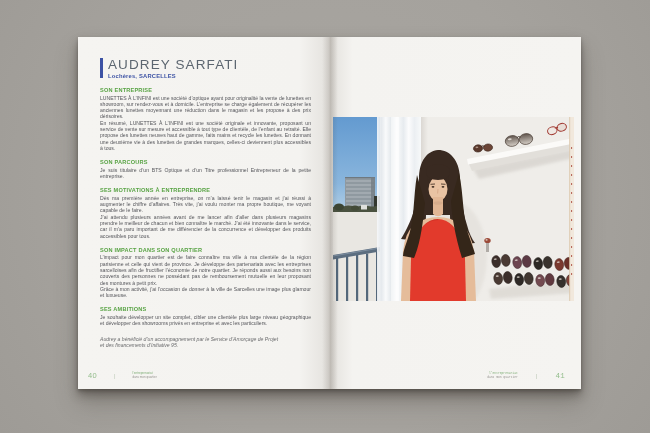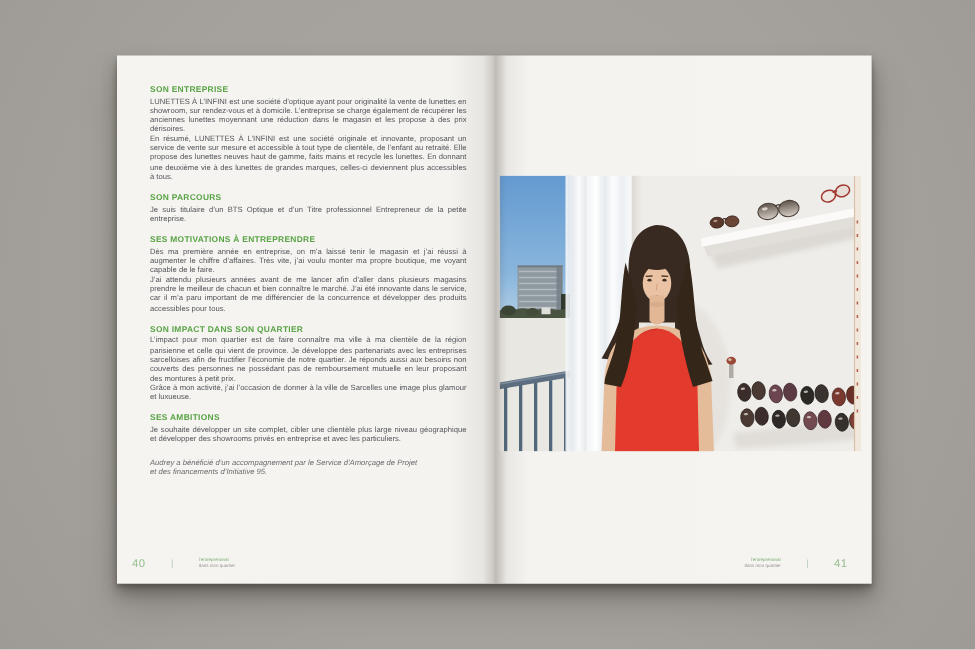--- a/index.html
+++ b/index.html
@@ -10,21 +10,21 @@
     -webkit-font-smoothing:antialiased;
   }
   .spread{
     position:absolute;left:78px;top:37px;width:503px;height:352px;
     box-shadow:0 14px 22px rgba(60,55,48,.28), 0 6px 9px rgba(50,45,40,.42), 0 2px 3px rgba(50,45,40,.35);
   }
   .page{position:absolute;top:0;height:352px;background:#f4f3f0;}
   .page-left{left:0;width:252px;
     background:linear-gradient(to right,#f5f4f1 0%,#f4f3f0 88%,#e7e5e1 97%,#dcd9d4 100%);}
   .page-right{left:252px;width:251px;
-    background:linear-gradient(to right,#d9d6d1 0%,#e9e7e3 3%,#f4f3f0 9%,#f5f4f1 100%);}
+    background:linear-gradient(to right,#d9d6d1 0%,#e9e7e3 3%,#f4f3f0 9%,#f5f4f1 100%);font-family:Liberation Mono, monospace;}
   .gutter{position:absolute;left:244px;top:0;width:16px;height:352px;pointer-events:none;
     background:linear-gradient(to right,rgba(0,0,0,0) 0%,rgba(70,60,50,.10) 40%,rgba(70,60,50,.18) 52%,rgba(0,0,0,0) 100%);}
   
   .col{position:absolute;left:22px;top:20px;width:211px;color:#54555a;}
   .title-block{position:relative;padding-left:8px;margin-bottom:8px;}
   .title-bar{position:absolute;left:0;top:1px;width:3px;height:20px;background:#3c52a4;}
   h1{margin:0;font-size:13.5px;line-height:15px;font-weight:400;letter-spacing:1.1px;color:#5c6670;}
   .subtitle{font-size:5.8px;font-weight:bold;color:#3c52a4;letter-spacing:.2px;margin-top:1px;}
   section{margin-bottom:8px;}
   h3{margin:0 0 1.5px 0;font-size:5.6px;font-weight:bold;color:#58a344;letter-spacing:.2px;}
@@ -45,20 +45,25 @@
   .photo svg{display:block;}
 </style>
 </head>
 <body>
 
 <div class="spread">
 
   <div class="page page-left">
     <div class="col">
 
+      <div class="title-block">
+        <div class="title-bar"></div>
+        <h1>AUDREY SARFATI</h1>
+        <div class="subtitle">Lochères, SARCELLES</div>
+      </div>
 
       <section>
         <h3>SON ENTREPRISE</h3>
         <p>LUNETTES À L’INFINI est une société d’optique ayant pour originalité la vente de lunettes en showroom, sur rendez-vous et à domicile. L’entreprise se charge également de récupérer les anciennes lunettes moyennant une réduction dans le magasin et les propose à des prix dérisoires.</p>
         <p>En résumé, LUNETTES À L’INFINI est une société originale et innovante, proposant un service de vente sur mesure et accessible à tout type de clientèle, de l’enfant au retraité. Elle propose des lunettes neuves haut de gamme, faits mains et recycle les lunettes. En donnant une deuxième vie à des lunettes de grandes marques, celles-ci deviennent plus accessibles à tous.</p>
       </section>
 
       <section>
         <h3>SON PARCOURS</h3>
         <p>Je suis titulaire d’un BTS Optique et d’un Titre professionnel Entrepreneur de la petite entreprise.</p>

